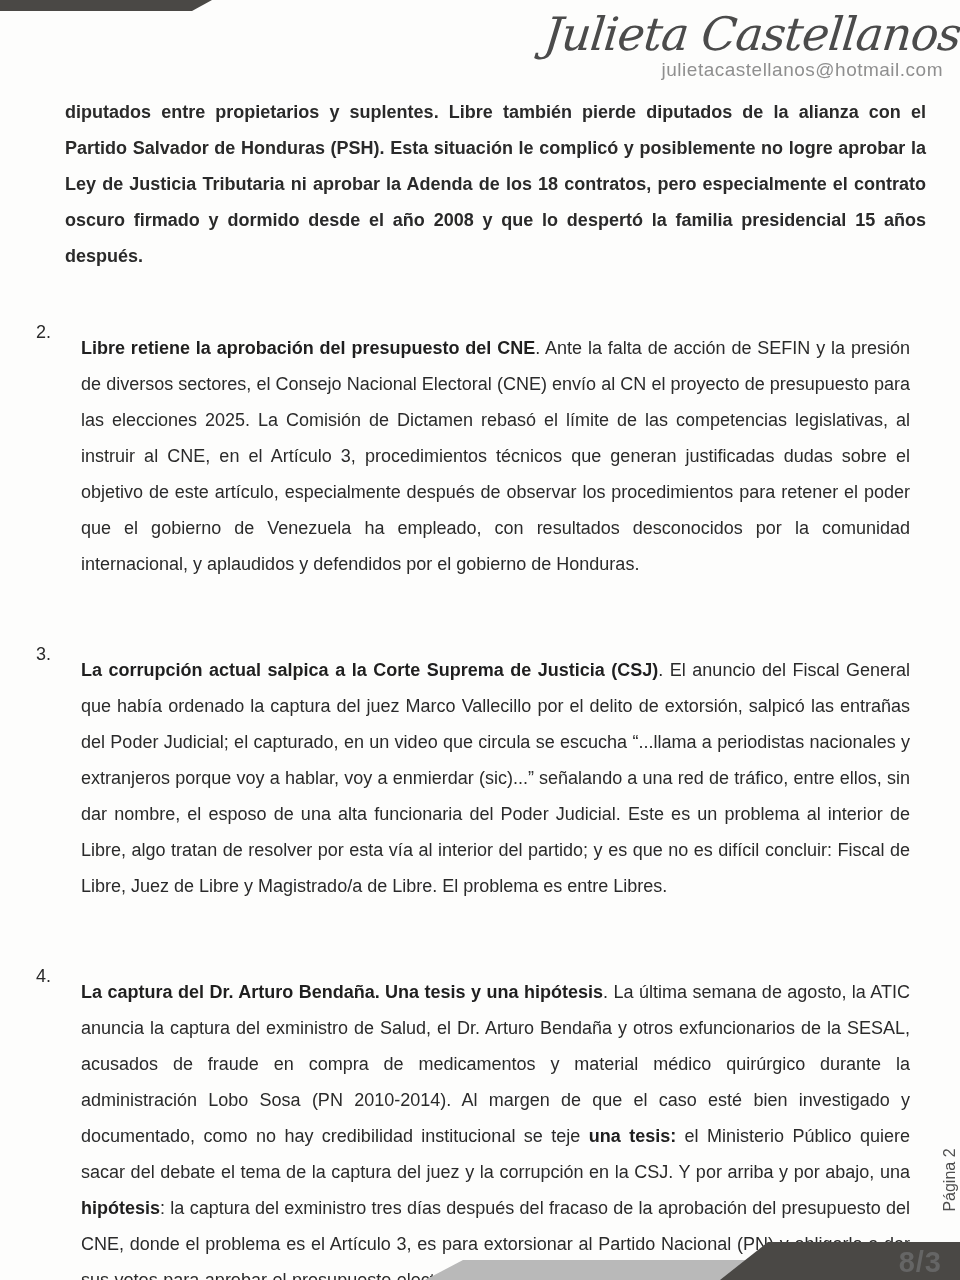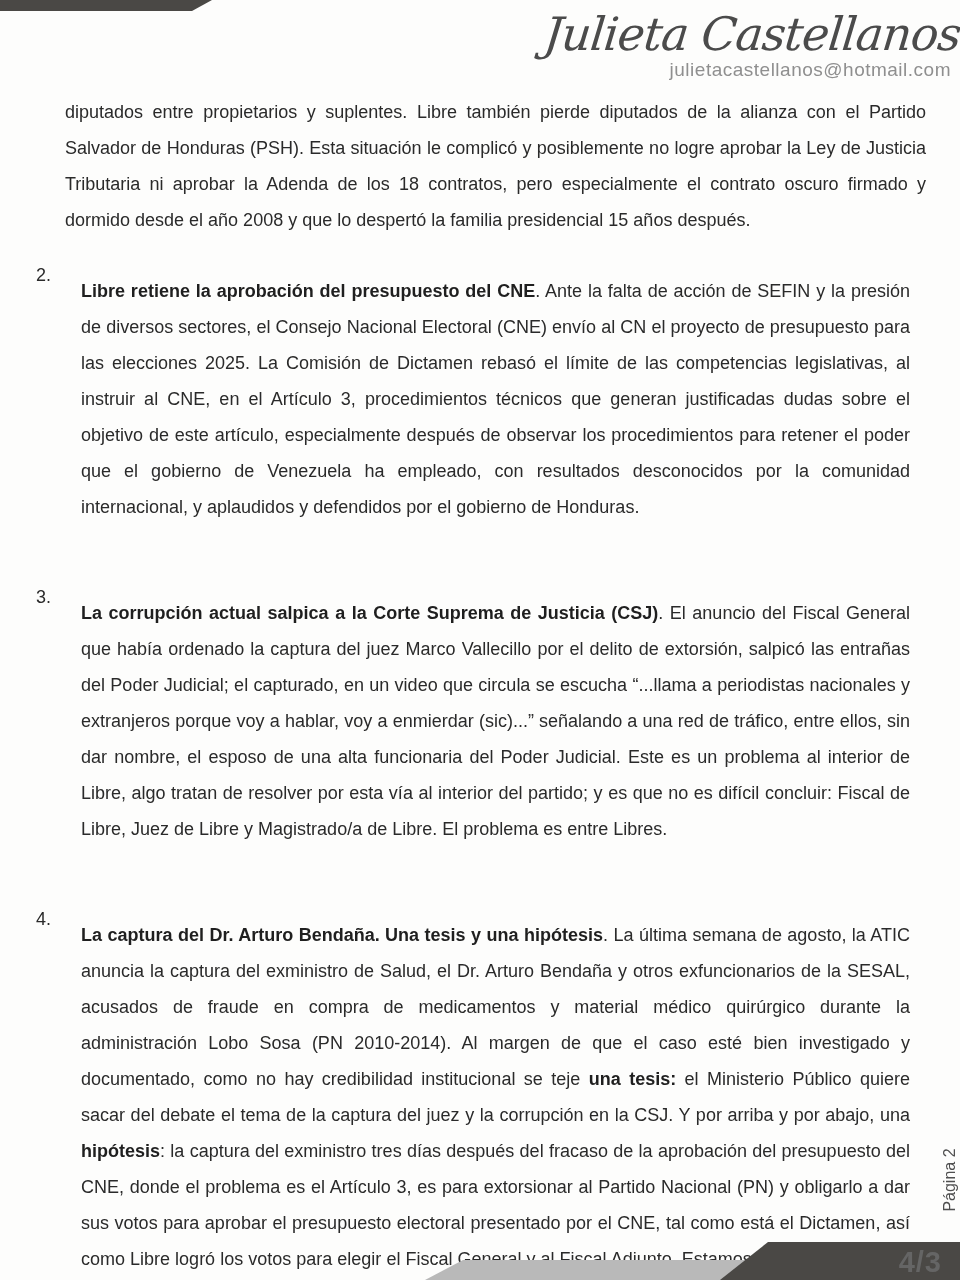--- a/index.html
+++ b/index.html
@@ -45,31 +45,32 @@
     line-height:48px;
     color:#4b4b4b;
     letter-spacing:-1px;
     transform:skewX(-6deg);
     transform-origin:right bottom;
     padding-right:2px;
     white-space:nowrap;
   }
   .email{
     font-size:19px;color:#8f8f8f;letter-spacing:.5px;
-    padding-right:9px;margin-top:1px;
+    padding-right:17px;margin-top:1px;
   }
   
   .doc-body{
     position:absolute;top:94px;left:0;right:0;
     padding:0 34px 0 36px;
     font-size:18px;line-height:36px;
     text-align:justify;
   }
   .intro{
-    margin:0 0 19px 29px;
+    margin:0 0 40px 29px;
+    font-weight:bold;
   }
   .list-item{
     display:flex;align-items:flex-start;
     margin-bottom:38px;
   }
   .item-num{
     flex:none;width:29px;
   }
   .item-body{margin:16px;flex:1;}
   .b{font-weight:bold;color:#1f1f1f;}
@@ -108,15 +109,15 @@
           <span class="item-num">4.</span>
           <p class="item-body"><span class="b">La captura del Dr. Arturo Bendaña. Una tesis y una hipótesis</span><span>. La última semana de agosto, la ATIC anuncia la captura del exministro de Salud, el Dr. Arturo Bendaña y otros exfuncionarios de la SESAL, acusados de fraude en compra de medicamentos y material médico quirúrgico durante la administración Lobo Sosa (PN 2010-2014).  Al margen de que el caso esté bien investigado y documentado, como no hay credibilidad institucional se teje </span><span class="b">una tesis:</span><span>  el Ministerio Público quiere sacar del debate el tema de la captura del juez y la corrupción en la CSJ.  Y por arriba y por abajo, una </span><span class="b">hipótesis</span><span>: la captura del exministro tres días después del fracaso de la aprobación del presupuesto del CNE, donde el problema es el Artículo 3, es para extorsionar al Partido Nacional (PN) y obligarlo a dar sus votos para aprobar el presupuesto electoral presentado por el CNE, tal como está el Dictamen, así como Libre logró los votos para elegir el Fiscal General y al Fiscal Adjunto.  Estamos por ver... del PN ya se sabe casi todo. De Libre empezamos a descubrir y constatar.</span></p>
         </div>
       </div>
   </main>
 
   <div class="side-label">Página 2</div>
 
   <div class="banner-bottom-light"></div>
   <div class="banner-bottom-dark"></div>
-  <div class="page-indicator">4/3</div>
+  <div class="page-indicator">8/3</div>
 
 </div>
 
 </body></html>

